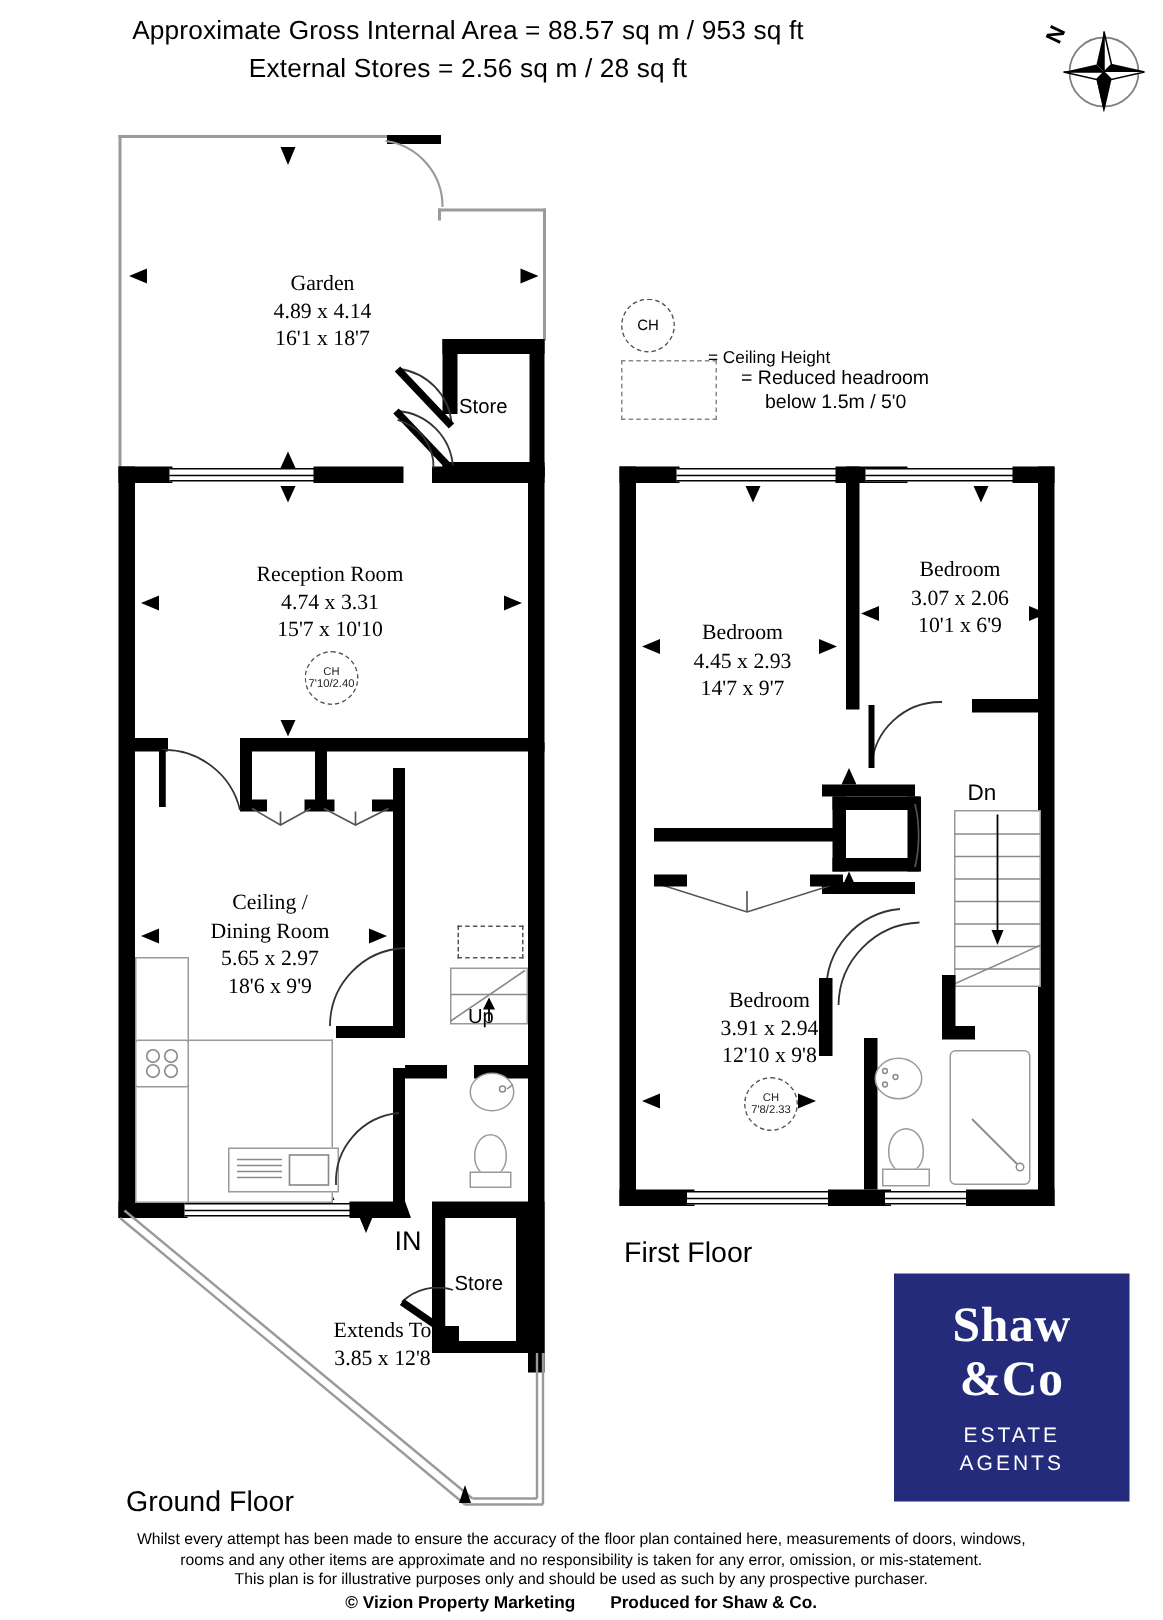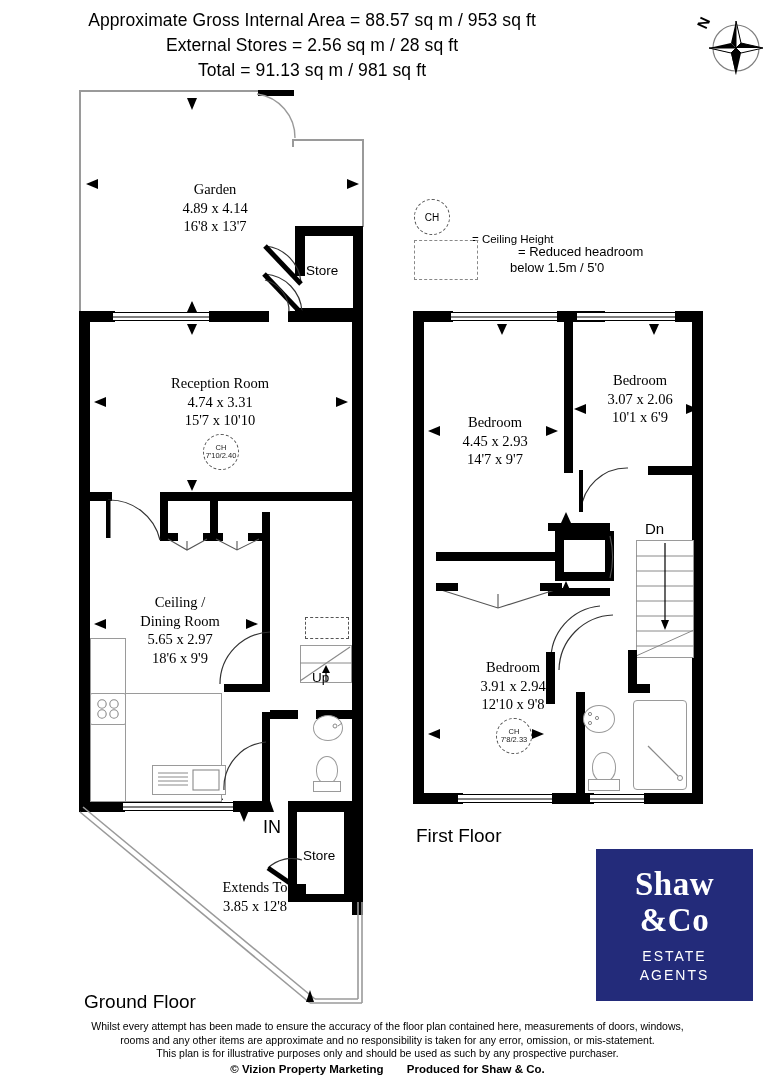--- a/index.html
+++ b/index.html
@@ -9,21 +9,21 @@
   .abs{position:absolute;}
 
   
   #header{left:0;top:8px;width:624px;text-align:center;}
   #header div{font-size:17.5px;line-height:25px;letter-spacing:.1px;}
 
   
   .legend-ch-circle{width:34px;height:34px;border:1.4px dashed #555;border-radius:50%;
       display:flex;align-items:center;justify-content:center;font-size:10px;}
   .legend-box{width:62px;height:38px;border:1.4px dashed #888;}
-  .legend-txt{font-size:11.5px;line-height:14px;margin-left:24px;}
+  .legend-txt{font-size:11.5px;line-height:14px;}
   .legend-txt.big{font-size:13px;line-height:16px;}
 
   
   .w{position:absolute;background:#000;}           
   .ow{position:absolute;border:1.6px solid #9a9a9a;box-sizing:border-box;background:#fff;}
   .gline{position:absolute;background:#9a9a9a;}     
   .fix{position:absolute;border:1.3px solid #9a9a9a;box-sizing:border-box;background:#fff;}
   .fixr{position:absolute;border:1.3px solid #9a9a9a;box-sizing:border-box;background:#fff;border-radius:50%;}
   .win{position:absolute;background:#fff;border-top:1.5px solid #000;border-bottom:1.5px solid #000;box-sizing:border-box;}
   .win:after{content:"";position:absolute;left:0;right:0;top:50%;height:1px;background:#000;transform:translateY(-50%);}
@@ -55,21 +55,20 @@
   #footer .fb span{padding:0 10px;}
 </style>
 </head>
 <body>
 
 <div class="page">
 
   <div class="abs" id="header">
     <div>Approximate Gross Internal Area = 88.57 sq m / 953 sq ft</div>
     <div>External Stores = 2.56 sq m / 28 sq ft</div>
-    <div>Total = 91.13 sq m / 981 sq ft</div>
   </div>
 
   <div class="abs" style="left:694px;top:8px;width:72px;height:72px;">
     <svg width="72" height="72" viewBox="0 0 72 72">
       <circle cx="42" cy="40" r="23" fill="none" stroke="#808080" stroke-width="1.2"></circle>
       <polygon points="42,13 47,35 42,40 37,35" fill="#000"></polygon>
       <polygon points="42,67 47,45 42,40 37,45" fill="#000"></polygon>
       <polygon points="15,40 37,35 42,40 37,45" fill="#000"></polygon>
       <polygon points="69,40 47,45 42,40 47,35" fill="#fff" stroke="#000" stroke-width="1"></polygon>
       <polygon points="42,13 47,35 42,40" fill="#fff" stroke="#000" stroke-width="1"></polygon>
@@ -131,21 +130,21 @@
     <svg class="abs" style="left:186px;top:96px;width:12px;height:18px;">
         <polygon points="6,14 1,2 11,2" fill="#000"></polygon>
       </svg>
     <svg class="abs" style="left:186px;top:298px;width:12px;height:18px;">
         <polygon points="6,4 1,16 11,16" fill="#000"></polygon>
       </svg>
 
     <div class="room" style="left:120px;top:180px;width:190px;">
       <div class="nm">Garden</div>
       <div>4.89 x 4.14</div>
-      <div>16'8 x 13'7</div>
+      <div>16'1 x 18'7</div>
     </div>
 
     <div class="w" style="left:79px;top:311px;width:36px;height:11px;"></div>
     <div class="win" style="left:113px;top:312px;width:98px;height:9px;"></div>
     <div class="w" style="left:209px;top:311px;width:60px;height:11px;"></div>
     <div class="w" style="left:288px;top:311px;width:75px;height:11px;"></div>
     <svg class="abs" style="left:263px;top:274px;width:30px;height:40px;">
       <path d="M26,38 A32,32 0 0 0 2,6" fill="none" stroke="#333" stroke-width="1.2"></path>
     </svg>
     <svg class="abs" style="left:186px;top:298px;width:12px;height:16px;">

